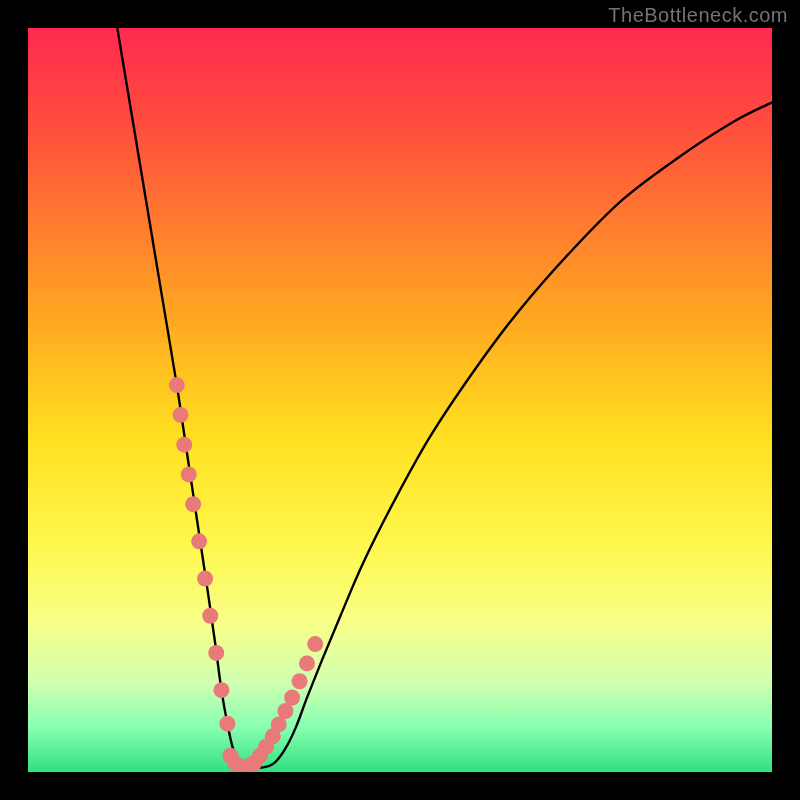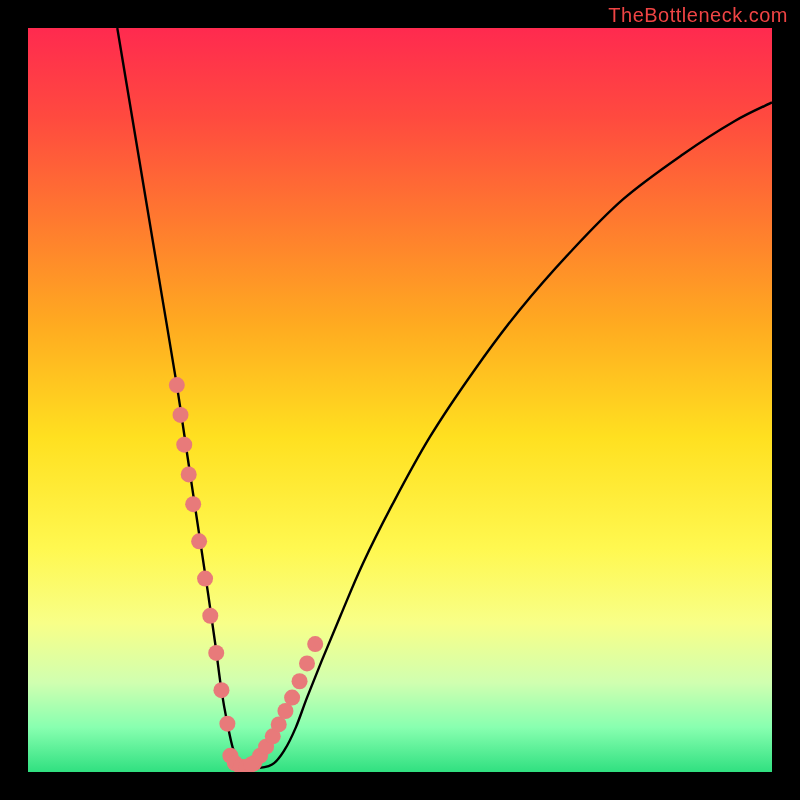--- a/index.html
+++ b/index.html
@@ -7,21 +7,21 @@
       width: 800px;
       height: 800px;
       background: #000;
       position: relative;
       font-family: Arial, sans-serif;
     }
     .watermark {
       position: absolute;
       top: 4px;
       right: 12px;
-      color: #ef4444;
+      color: #737373;
       font-size: 20px;
       font-weight: normal;
       letter-spacing: 0.5px;
       z-index: 10;
     }
     .plot-area {
       position: absolute;
       top: 28px;
       left: 28px;
       width: 744px;

